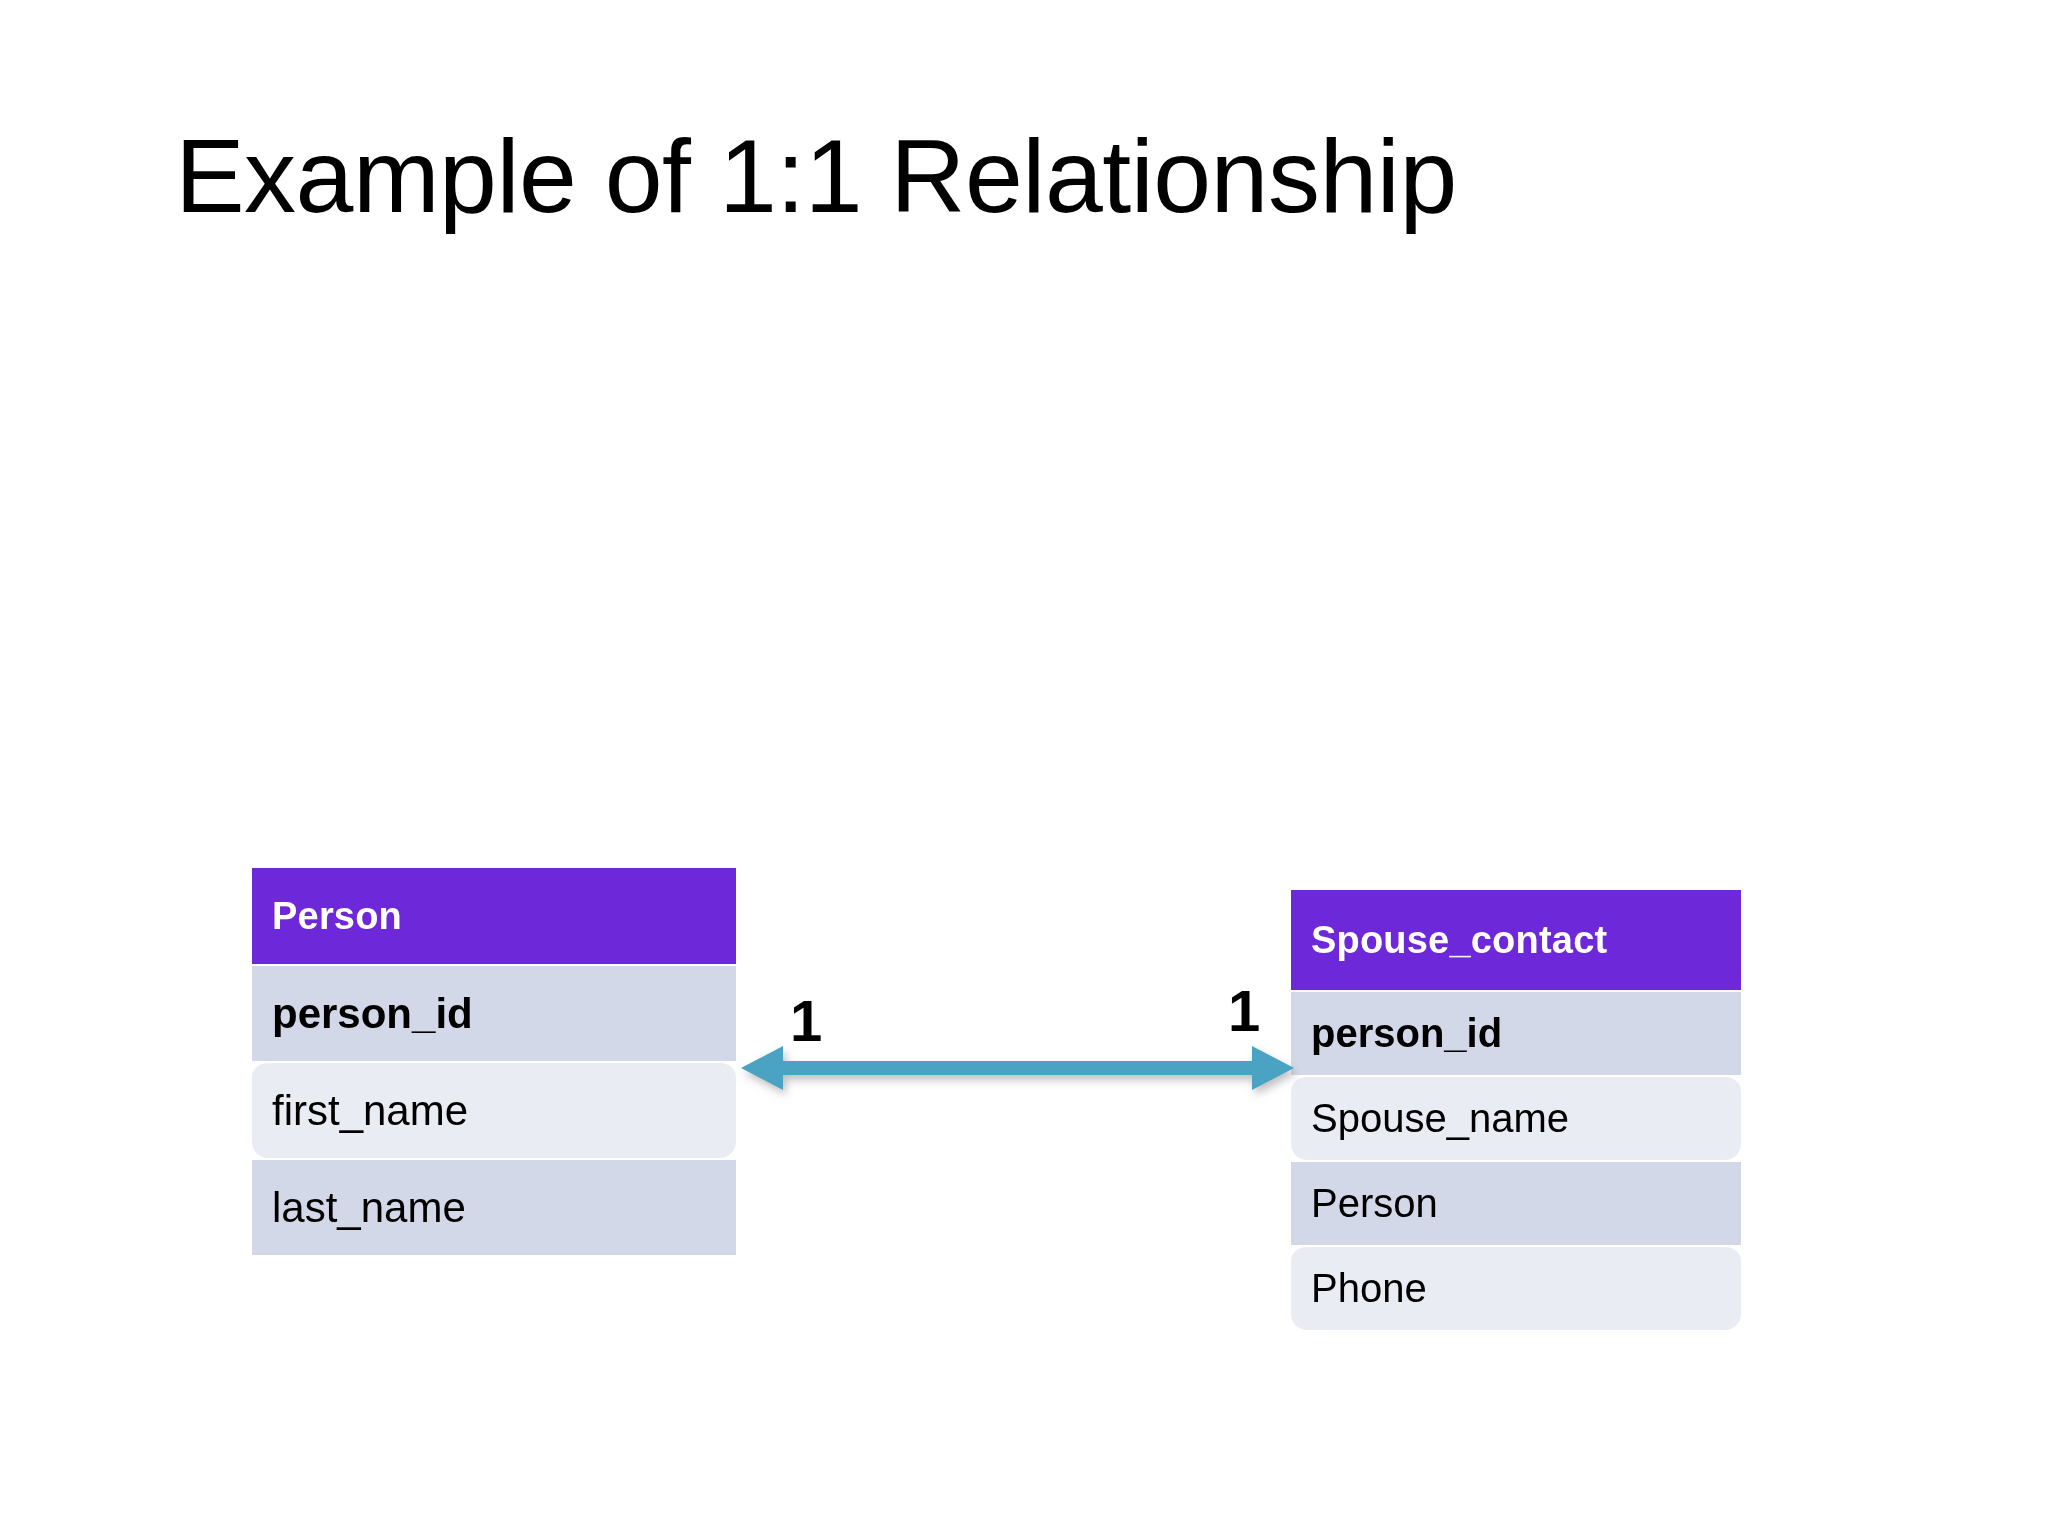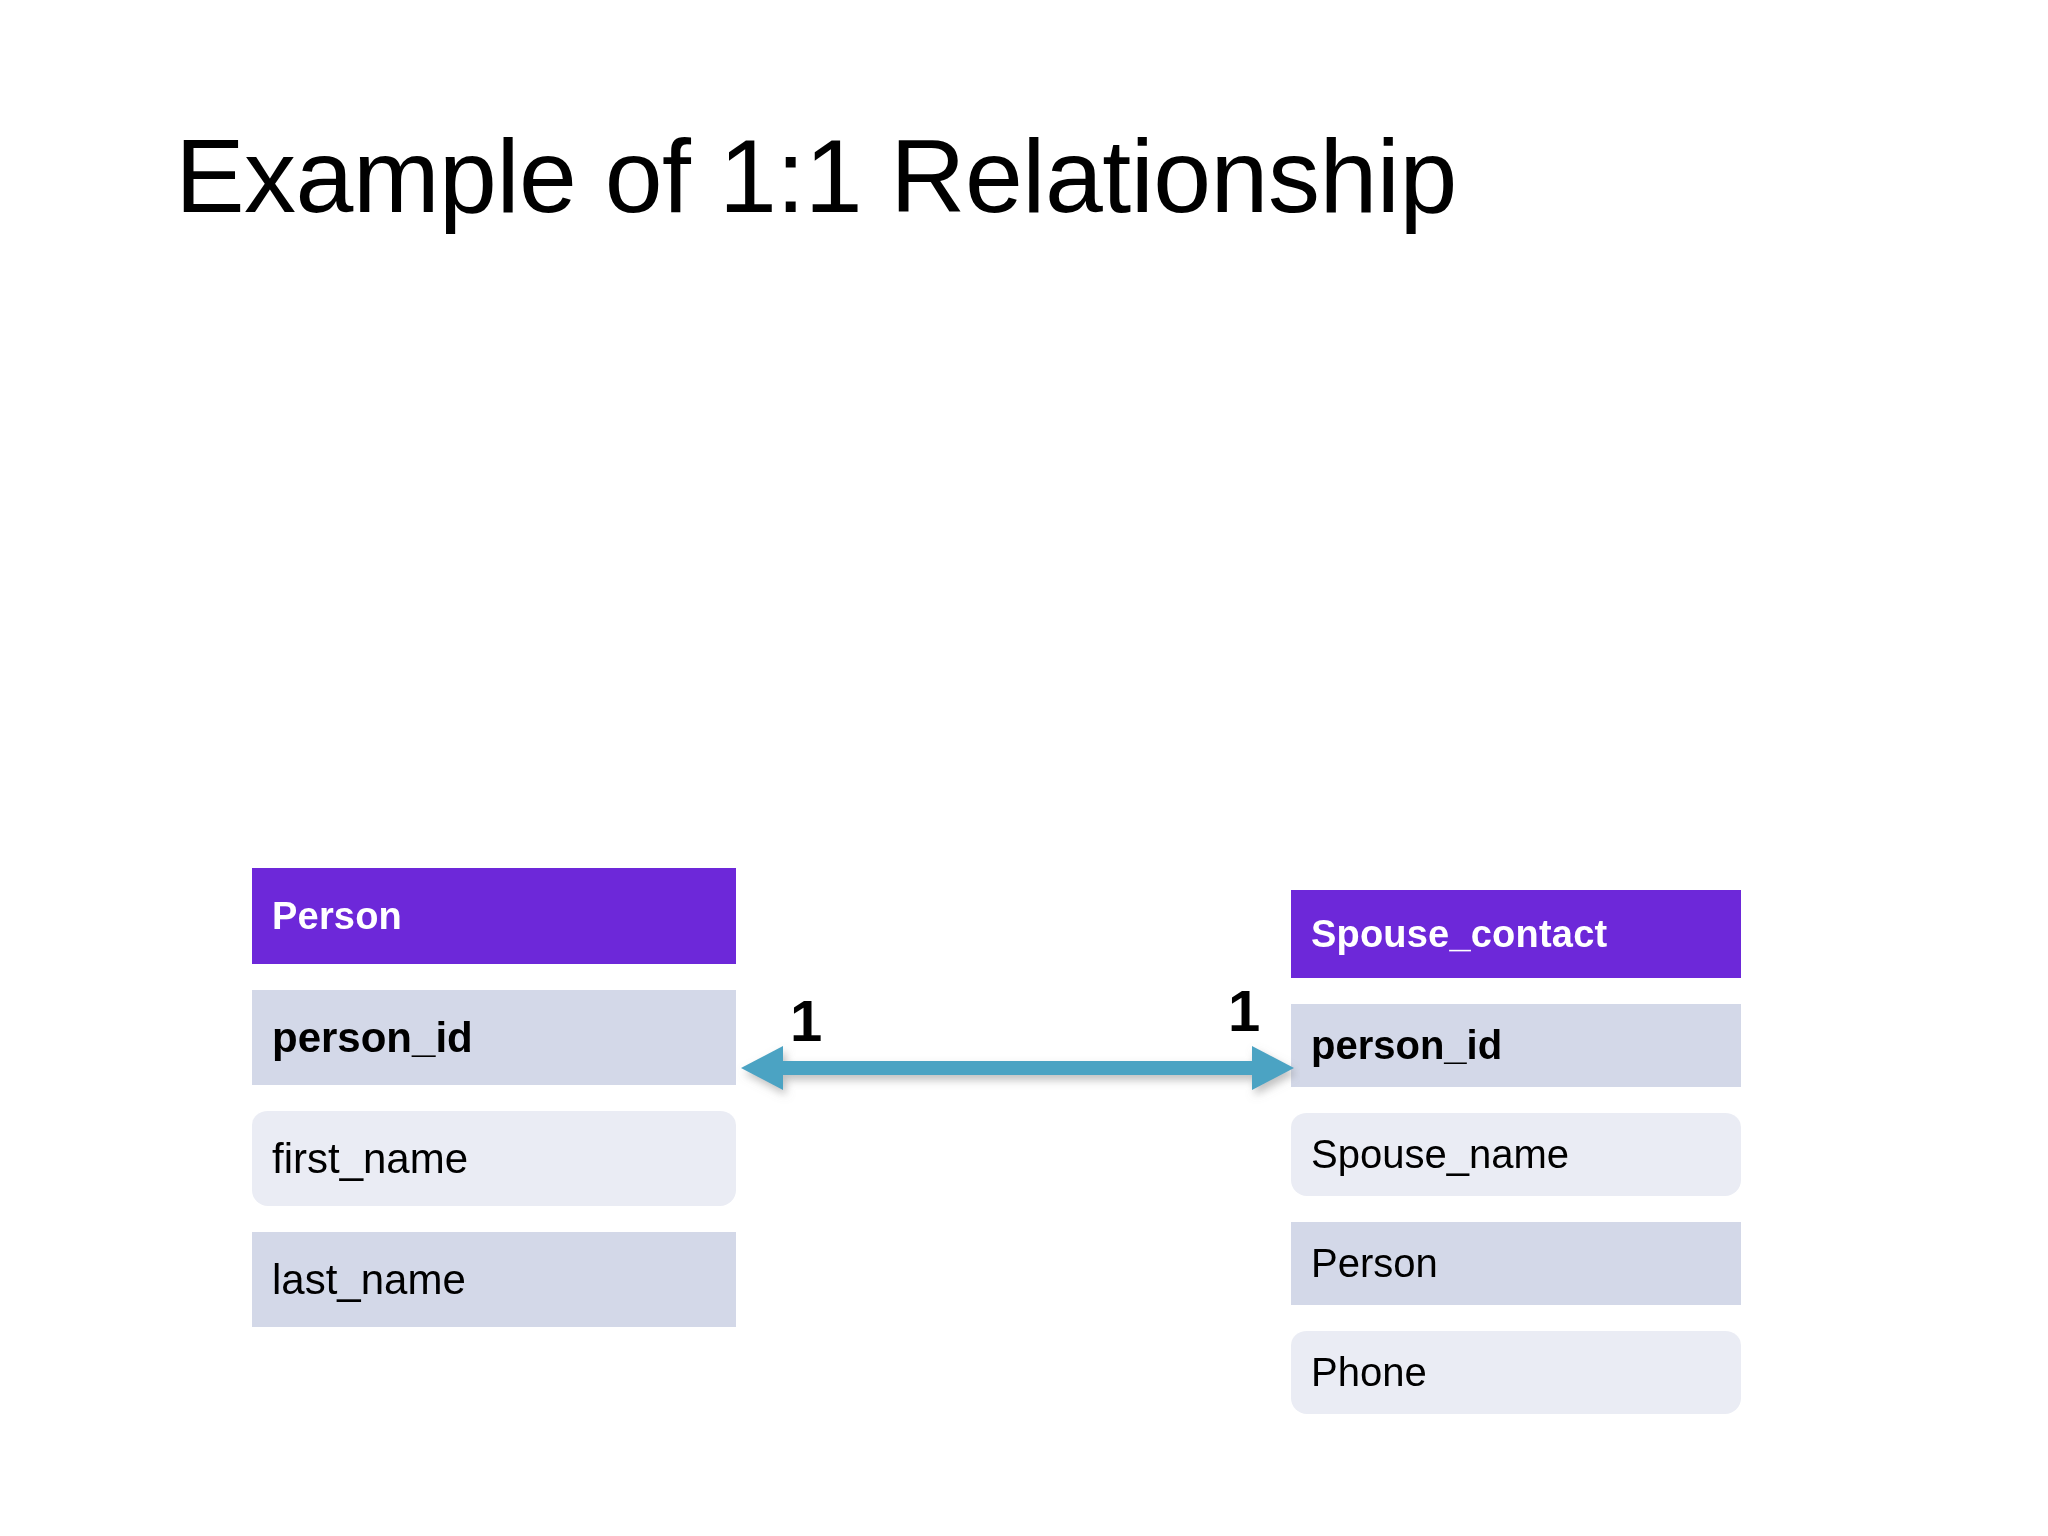--- a/index.html
+++ b/index.html
@@ -50,21 +50,20 @@
   }
 
   .entity-row {
     box-sizing: border-box;
     display: flex;
     align-items: center;
     padding-left: 20px;
     color: #000000;
     background: #d3d8e8;
     border-top: 2px solid #ffffff;
-    margin-top: 24px;
   }
   .entity-row.alt {
     background: #eaecf4;
     border-radius: 16px;
   }
   .entity-row.key {
     font-weight: bold;
   }
 
   
@@ -82,21 +81,21 @@
     font-size: 42px;
   }
 
   
   #table-spouse-contact {
     left: 1291px;
     top: 890px;
     width: 450px;
   }
   #table-spouse-contact .entity-header {
-    height: 88px;
+    height: 100px;
     font-size: 38px;
   }
   #table-spouse-contact .entity-row {
     height: 85px;
     font-size: 40px;
   }
 
   
   #relationship-connector {
     position: absolute;

